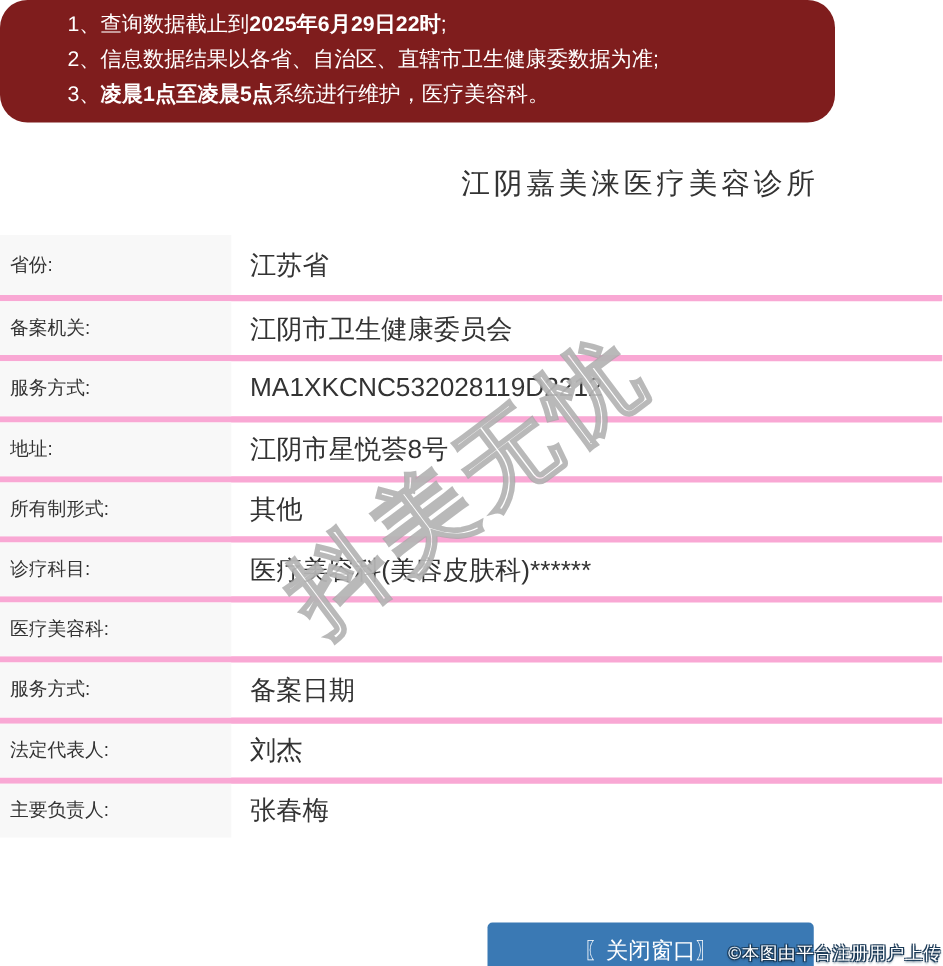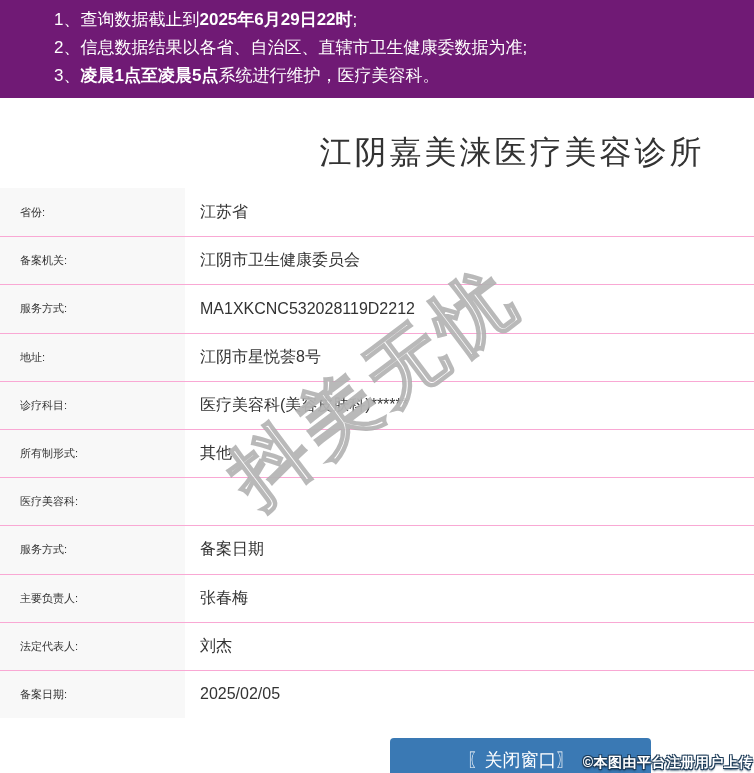--- a/index.html
+++ b/index.html
@@ -4,52 +4,53 @@
 <style>
   html,body{margin:0;padding:0;}
   body{
     width:754px;height:773px;position:relative;overflow:hidden;
     background:#ffffff;
     font-family:"Liberation Sans","DejaVu Sans",sans-serif;
     color:#333333;
   }
   
   .banner{
-    position:absolute;top:0;left:0;width:754px;height:98px;
-    background:#701a75;color:#ffffff;box-sizing:border-box;
+    position:absolute;top:0;left:0;width:668px;height:98px;
+    background:#7f1d1d;color:#ffffff;box-sizing:border-box;
     padding-top:6px;
+    border-radius:22px;
   }
   .banner-item{
     line-height:28px;font-size:17px;padding-left:54px;white-space:nowrap;
   }
   .banner-item b{font-weight:bold;}
   
   .page-title{
     position:absolute;top:131px;left:512px;transform:translateX(-50%);
-    font-size:32px;letter-spacing:3px;color:#333333;white-space:nowrap;
+    font-size:23px;letter-spacing:3px;color:#333333;white-space:nowrap;
   }
   
   .info-table{
     position:absolute;top:188px;left:0;width:754px;
   }
   .row{
     display:flex;height:48.2px;box-sizing:border-box;
-    border-top:1px solid #f9a8d4;
+    border-top:5px solid #f9a8d4;
   }
   .row:first-child{border-top:none;}
   .cell-label{
     width:185px;flex:none;background:#f8f8f8;
     display:flex;align-items:center;
-    padding-left:20px;box-sizing:border-box;
-    font-size:11px;color:#333333;
+    padding-left:8px;box-sizing:border-box;
+    font-size:15px;color:#333333;
   }
   .cell-value{
     flex:1;display:flex;align-items:center;
     padding-left:15px;box-sizing:border-box;
-    font-size:16px;color:#333333;
+    font-size:21px;color:#333333;
   }
   
   .watermark{
     position:absolute;left:376px;top:388px;
     transform:translate(-50%,-50%) rotate(-37deg);
     font-size:76px;font-weight:bold;letter-spacing:8px;white-space:nowrap;
     color:rgba(255,255,255,0.72);
     -webkit-text-stroke:2px rgba(168,168,168,0.8);
     z-index:5;pointer-events:none;
   }
@@ -59,21 +60,21 @@
     background:#3a79b4;border:none;border-radius:4px;
     color:#ffffff;font-size:18px;
     display:flex;align-items:flex-start;justify-content:center;
     padding-top:10px;box-sizing:border-box;cursor:pointer;
     font-family:"Liberation Sans","DejaVu Sans",sans-serif;
     z-index:3;
   }
   
   .attribution{
     position:absolute;right:1px;bottom:1px;
-    font-size:14px;font-weight:bold;color:#ffffff;white-space:nowrap;
+    font-size:14px;font-weight:normal;color:#ffffff;white-space:nowrap;
     text-shadow:
       -1px -1px 0 #1b3a57, 1px -1px 0 #1b3a57,
       -1px  1px 0 #1b3a57, 1px  1px 0 #1b3a57,
        0 2px 2px #1b3a57;
     z-index:10;letter-spacing:0.5px;
   }
 </style>
 </head>
 <body>
 
@@ -96,45 +97,41 @@
   </div>
   <div class="row">
     <div class="cell-label">服务方式:</div>
     <div class="cell-value">MA1XKCNC532028119D2212</div>
   </div>
   <div class="row">
     <div class="cell-label">地址:</div>
     <div class="cell-value">江阴市星悦荟8号</div>
   </div>
   <div class="row">
+    <div class="cell-label">所有制形式:</div>
+    <div class="cell-value">其他</div>
+  </div>
+  <div class="row">
     <div class="cell-label">诊疗科目:</div>
     <div class="cell-value">医疗美容科(美容皮肤科)******</div>
-  </div>
-  <div class="row">
-    <div class="cell-label">所有制形式:</div>
-    <div class="cell-value">其他</div>
   </div>
   <div class="row">
     <div class="cell-label">医疗美容科:</div>
   </div>
   <div class="row">
     <div class="cell-label">服务方式:</div>
     <div class="cell-value">备案日期</div>
   </div>
   <div class="row">
-    <div class="cell-label">主要负责人:</div>
-    <div class="cell-value">张春梅</div>
-  </div>
-  <div class="row">
     <div class="cell-label">法定代表人:</div>
     <div class="cell-value">刘杰</div>
   </div>
   <div class="row">
-    <div class="cell-label">备案日期:</div>
-    <div class="cell-value">2025/02/05</div>
+    <div class="cell-label">主要负责人:</div>
+    <div class="cell-value">张春梅</div>
   </div>
 </div>
 
 <div class="watermark">抖美无忧</div>
 
 <button class="close-button">〖关闭窗口〗</button>
 
 <div class="attribution">©本图由平台注册用户上传</div>
 
 </body></html>

